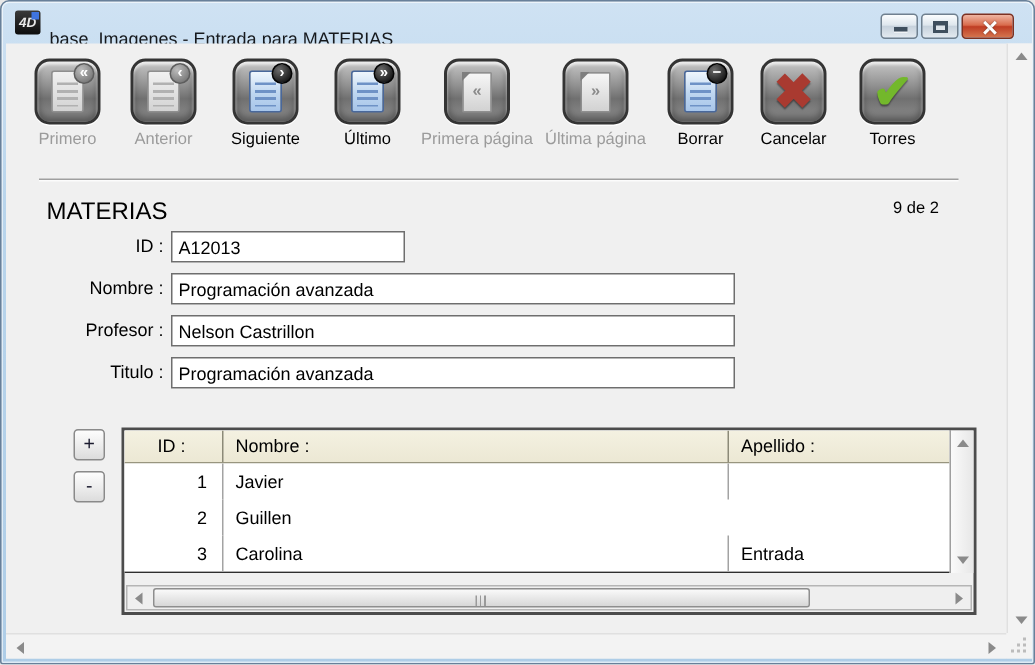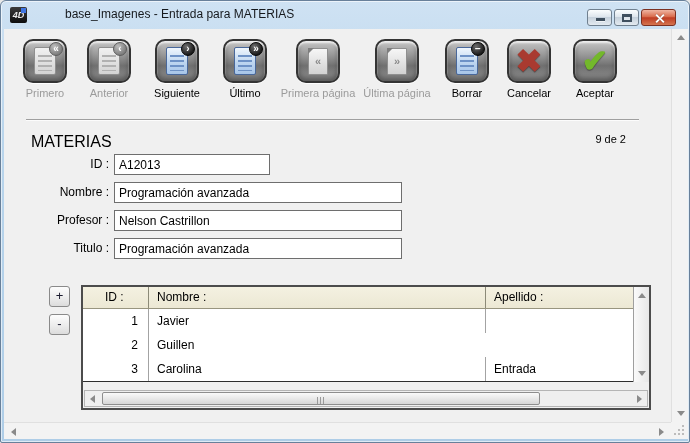--- a/index.html
+++ b/index.html
@@ -11,21 +11,21 @@
          border:1px solid #68809a; border-radius:6px 6px 2px 2px;
          box-shadow: inset 0 0 0 1px rgba(255,255,255,.6); }
 
   .titlebar { position:absolute; left:0; top:0; right:0; height:44px; }
   .app-icon { position:absolute; left:9px; top:6px; width:17px; height:16px;
               background:linear-gradient(180deg,#3a3a3a,#0d0d0d); border-radius:2px;
               color:#e9e9e9; font-size:9px; font-weight:bold; font-style:italic;
               text-align:center; line-height:16px; }
   .app-icon::after { content:""; position:absolute; right:1px; top:1px; width:5px; height:5px;
               background:#3f74e0; }
-  .title-text { position:absolute; left:32px; top:0; line-height:26px; font-size:12px; color:#16191d;margin-left:32px; }
+  .title-text { position:absolute; left:32px; top:12px; line-height:26px; font-size:12px; color:#16191d; }
 
   .cap-btns { position:absolute; top:8px; right:13px; display:flex; }
   .cbtn { height:17px; margin-left:2px; border:1px solid #70808f; border-radius:3px; position:relative;
           background:linear-gradient(180deg,#fbfdfe,#dee6ed 45%,#c6d1dc 50%,#e3eaf0); }
   .cbtn.min, .cbtn.max { width:25px; }
   .cbtn.close { width:35px; border-color:#7c3122;
           background:linear-gradient(180deg,#efb5a2,#d96b4c 45%,#bf3d24 52%,#d5754f); }
   .glyph-min { position:absolute; left:8px; bottom:4px; width:9px; height:3px; background:#3f4f5e;
           box-shadow:0 1px 0 rgba(255,255,255,.6); }
   .glyph-max { position:absolute; left:7px; top:4px; width:10px; height:8px; border:2px solid #3f4f5e;
@@ -76,21 +76,21 @@
   
   .sep { position:absolute; left:22px; top:90px; width:613px; height:2px;
          border-top:1px solid #9f9f9f; border-bottom:1px solid #fcfcfc; }
   .section-title { position:absolute; left:27px; top:104px; font-size:16px; color:#000; }
   .rec-counter { position:absolute; top:104px; right:62px; font-size:11px; color:#000; }
 
   .fld { position:absolute; left:20px; height:22px; }
   .fld .lbl { position:absolute; left:0; top:3px; width:85px; text-align:right; font-size:12px; color:#000; }
   .fld input { position:absolute; left:90px; top:0; height:21px; border:1px solid #6e6e6e;
                background:#fff; font-size:12px; font-family:inherit; padding:0 4px; color:#000; }
-  .fld input.short { width:156px; } .fld input.long { width:288px; }
+  .fld input.short { width:156px; } .fld input.long { width:376px; }
 
   
   .sqbtn { position:absolute; left:45px; width:21px; height:21px; border:1px solid #8a8a8a; border-radius:3px;
            background:linear-gradient(180deg,#fdfdfd,#ececec 55%,#dcdcdc);
            font-size:13px; line-height:18px; text-align:center; color:#1a1a2e; }
 
   
   .grid { position:absolute; left:77px; top:256px; width:570px; height:125px;
           border:2px solid #4c4c4c; background:#f0f0f0; }
   .listarea { position:absolute; left:0; top:0; width:550px; height:95px; background:#fff;
@@ -206,21 +206,21 @@
     <div class="tbtn" style="left:491px;width:68px">
       <div class="tframe">
           <span class="xglyph">✖</span>
         </div>
       <div class="tlabel">Cancelar</div>
     </div>
     <div class="tbtn" style="left:557px;width:68px">
       <div class="tframe">
           <span class="checkglyph">✔</span>
         </div>
-      <div class="tlabel">Aceptar</div>
+      <div class="tlabel">Torres</div>
     </div>
 
     <div class="sep"></div>
 
     <div class="section-title">MATERIAS</div>
     <div class="rec-counter">9 de 2</div>
 
     <div class="fld" style="top:125px">
       <span class="lbl">ID :</span>
       <input class="short" type="text" value="A12013" style="">

